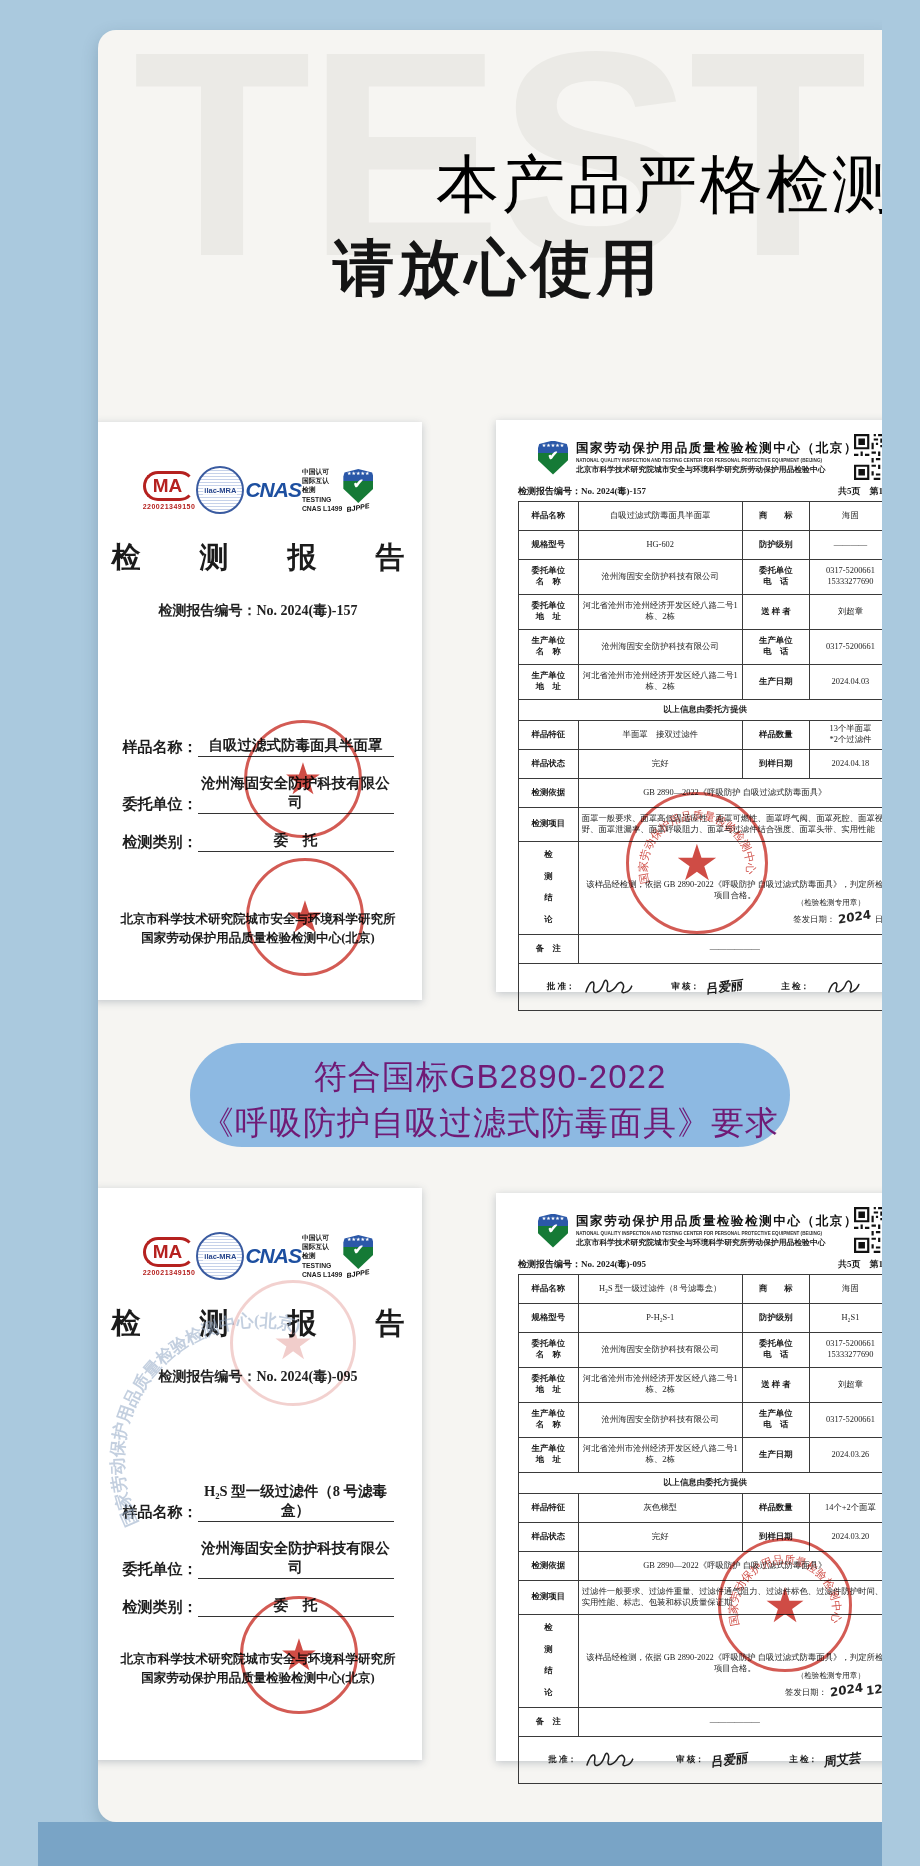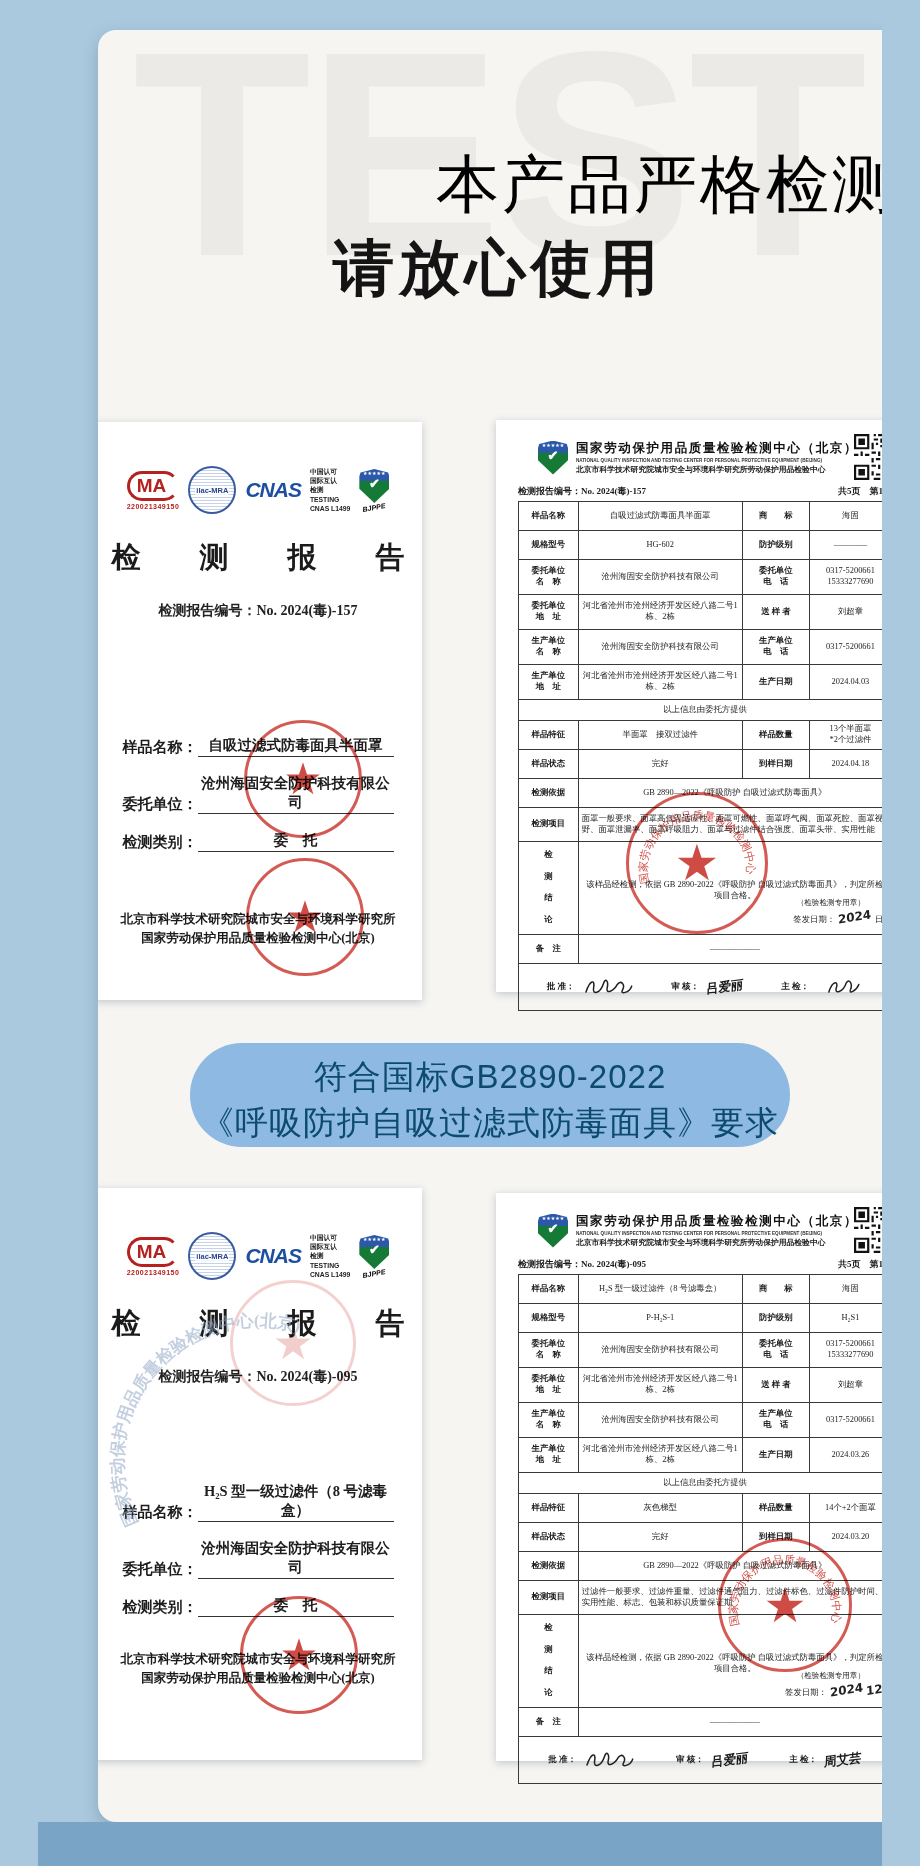--- a/index.html
+++ b/index.html
@@ -12,32 +12,32 @@
   
   .wm { position:absolute; top:-58px; left:0; width:100%; text-align:center; font-size:292px; line-height:1.25;
         font-weight:900; color:#ebeae6; letter-spacing:-4px; user-select:none; }
   .t1 { position:absolute; top:112px; left:0; width:100%; text-align:right; font-size:63px; font-weight:400;
         color:#000000; letter-spacing:3px; }
   .t2 { position:absolute; top:198px; left:0; width:100%; text-align:center; font-size:61px; font-weight:900;
         color:#141414; letter-spacing:5px; }
 
   
   .pill { position:absolute; left:92px; top:1013px; width:600px; height:104px; background:#8db9e2;
-          border-radius:54px; color:#0c4a6e; text-align:center; padding-top:11px; box-sizing:border-box; }
+          border-radius:54px; color:#701a75; text-align:center; padding-top:11px; box-sizing:border-box; }
   .pill div { font-size:33px; line-height:1.4; letter-spacing:1px; font-weight:500; }
 
   
   .cert { position:absolute; background:#fff; box-shadow:0 2px 8px rgba(60,80,100,.28); }
   .pre { white-space:pre-line; }
 
   
   .cover { width:328px; height:578px; font-family:"Liberation Serif", serif; }
   .cover.c1 { left:-4px; top:392px; }
   .cover.c3 { left:-4px; top:1158px; height:572px; }
-  .logo-row { display:flex; align-items:center; justify-content:center; gap:9px; margin-top:44px; }
+  .logo-row { display:flex; align-items:center; justify-content:center; gap:1px; margin-top:44px; }
   .cma-capsule { border:3px solid #b5211f; border-right-color:transparent; border-radius:15px; padding:0 7px;
                  color:#b5211f; font-weight:900; font-size:19px; font-family:"Liberation Sans",sans-serif; line-height:24px; }
   .cma-num { color:#b5211f; font-weight:700; font-size:7px; letter-spacing:.5px; margin-top:2px; text-align:center;
              font-family:"Liberation Sans",sans-serif; }
   .ilac { width:44px; height:44px; border-radius:50%; border:2px solid #3a5ba0; position:relative; overflow:hidden;
           background:repeating-linear-gradient(0deg,#fff 0 2px, #c6d2ea 2px 3px); display:flex; align-items:center; justify-content:center; }
   .ilac-text { font-size:7.5px; font-weight:900; color:#28468c; background:rgba(255,255,255,.75); padding:0 1px;
                font-family:"Liberation Sans",sans-serif; }
   .cnas { font-size:21px; font-weight:900; font-style:italic; color:#1d4fa0; letter-spacing:-1px;
           font-family:"Liberation Sans",sans-serif; }
@@ -85,21 +85,21 @@
   .d-sub { font-size:7.8px; font-weight:700; color:#222; margin-top:1px; font-family:"Liberation Sans",sans-serif; }
   .qr { position:absolute; right:14px; top:14px; width:46px; height:46px; }
   .d-no-row { display:flex; justify-content:space-between; align-items:flex-end; padding:10px 22px 3px 22px;
               font-size:9px; font-weight:700; }
   .d-table { width:374px; margin:0 auto; border-collapse:collapse; table-layout:fixed; }
   .d-table td { border:1px solid #3a3a3a; font-size:8.4px; line-height:1.3; text-align:center; vertical-align:middle;
                 padding:2px 3px; }
   .d-table .lbl { font-weight:700; }
   .d-table tr.r-s td { height:24px; }
   .d-table tr.r-m td { height:30px; }
-  .d-note td { height:16px; font-weight:400;margin-left:44px; }
+  .d-note td { height:16px; font-weight:700;margin-left:44px; }
   .d-items td.val { text-align:left; }
   .d-concl-lbl { font-weight:700; line-height:2.0; }
   .d-concl { position:relative; text-align:left; vertical-align:top; height:88px; }
   .d-concl .c-text { padding:6px 4px 0 4px; }
   .d-sign-row { position:absolute; right:8px; bottom:8px; font-size:8.4px; display:flex; align-items:flex-end; gap:3px; }
   .seal-note { position:absolute; right:26px; bottom:26px; font-size:7.6px; }
   .hand { display:inline-block; font-size:12px; font-weight:700; transform:rotate(-9deg) skewX(-6deg); color:#222;
           font-family:"DejaVu Sans",sans-serif; }
   .d-approve td { height:42px; }
   .approve-flex { display:flex; align-items:center; justify-content:space-around; padding:0 6px; }

